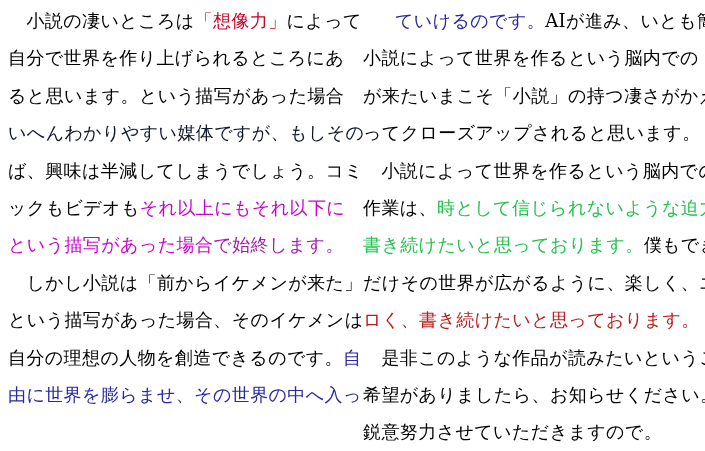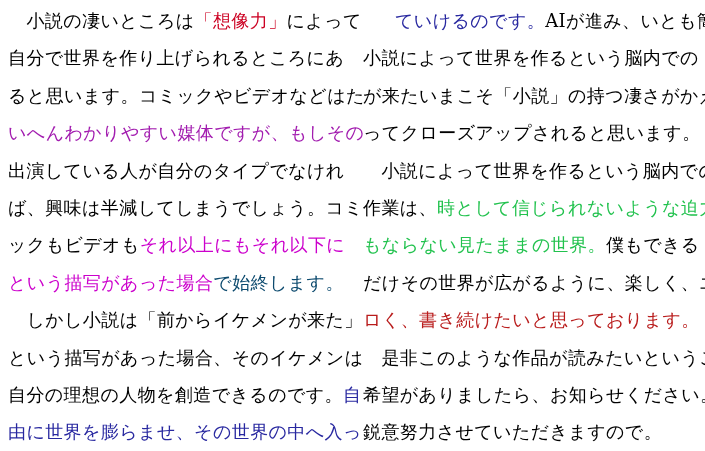--- a/index.html
+++ b/index.html
@@ -36,38 +36,37 @@
   }
   .seg { display: inline; }
 </style>
 </head>
 <body>
 
 <div class="page">
   <div class="column" id="col-0">
       <div class="line"><span class="seg" style="color: rgb(0, 0, 0);">　小説の凄いところは</span><span class="seg" style="color: rgb(204, 0, 34);">「想像力」</span><span class="seg" style="color: rgb(0, 0, 0);">によって</span></div>
       <div class="line"><span class="seg" style="color: rgb(0, 0, 0);">自分で世界を作り上げられるところにあ</span></div>
-      <div class="line"><span class="seg" style="color: rgb(0, 0, 0);">ると思います。コミックやビデオなどはた</span></div>
-      <div class="line"><span class="seg" style="color: #a21caf;">いへんわかりやすい媒体ですが、もしその</span></div>
-      <div class="line"><span class="seg" style="color: rgb(0, 0, 0);">出演している人が自分のタイプでなけれ</span></div>
+      <div class="line"><span class="seg" style="color: rgb(0, 0, 0);">ると思います。という描写があった場合</span></div>
+      <div class="line"><span class="seg" style="color: #0f172a;">いへんわかりやすい媒体ですが、もしその</span></div>
       <div class="line"><span class="seg" style="color: rgb(0, 0, 0);">ば、興味は半減してしまうでしょう。コミ</span></div>
       <div class="line"><span class="seg" style="color: rgb(0, 0, 0);">ックもビデオも</span><span class="seg" style="color: rgb(204, 0, 204);">それ以上にもそれ以下に</span></div>
-      <div class="line"><span class="seg" style="color: rgb(204, 0, 204);">という描写があった場合</span><span class="seg" style="color: #0c4a6e;">で始終します。</span></div>
+      <div class="line"><span class="seg" style="color: rgb(204, 0, 204);">という描写があった場合</span><span class="seg" style="color: #a21caf;">で始終します。</span></div>
       <div class="line"><span class="seg" style="color: rgb(0, 0, 0);">　しかし小説は「前からイケメンが来た」</span></div>
       <div class="line"><span class="seg" style="color: rgb(0, 0, 0);">という描写があった場合、そのイケメンは</span></div>
       <div class="line"><span class="seg" style="color: rgb(0, 0, 0);">自分の理想の人物を創造できるのです。</span><span class="seg" style="color: rgb(40, 40, 160);">自</span></div>
       <div class="line"><span class="seg" style="color: rgb(40, 40, 160);">由に世界を膨らませ、その世界の中へ入っ</span></div>
     </div>
   <div class="column" id="col-1">
       <div class="line"><span class="seg" style="color: rgb(40, 40, 160); margin-left: 32px;">ていけるのです。</span><span class="seg" style="color: rgb(0, 0, 0);">AIが進み、いとも簡単に</span></div>
       <div class="line"><span class="seg" style="color: rgb(0, 0, 0);">小説によって世界を作るという脳内での</span></div>
       <div class="line"><span class="seg" style="color: rgb(0, 0, 0);">が来たいまこそ「小説」の持つ凄さがかえ</span></div>
       <div class="line"><span class="seg" style="color: rgb(0, 0, 0);">ってクローズアップされると思います。</span></div>
       <div class="line"><span class="seg" style="color: rgb(0, 0, 0);">　小説によって世界を作るという脳内での</span></div>
       <div class="line"><span class="seg" style="color: rgb(0, 0, 0);">作業は、</span><span class="seg" style="color: rgb(34, 194, 78);">時として信じられないような迫力</span></div>
-      <div class="line"><span class="seg" style="color: rgb(34, 194, 78);">もならない見たままの世界。</span><span class="seg" style="color: rgb(0, 0, 0);">僕もできる</span></div>
+      <div class="line"><span class="seg" style="color: rgb(34, 194, 78);">書き続けたいと思っております。</span><span class="seg" style="color: rgb(0, 0, 0);">僕もできる</span></div>
       <div class="line"><span class="seg" style="color: rgb(0, 0, 0);">だけその世界が広がるように、楽しく、エ</span></div>
       <div class="line"><span class="seg" style="color: #b91c1c; font-family: Liberation Mono, monospace;">ロく、書き続けたいと思っております。</span></div>
       <div class="line"><span class="seg" style="color: rgb(0, 0, 0);">　是非このような作品が読みたいというご</span></div>
       <div class="line"><span class="seg" style="color: rgb(0, 0, 0);">希望がありましたら、お知らせください。</span></div>
       <div class="line"><span class="seg" style="color: rgb(0, 0, 0); margin-top: 23px;">鋭意努力させていただきますので。</span></div>
     </div>
 </div>
 
 </body></html>

